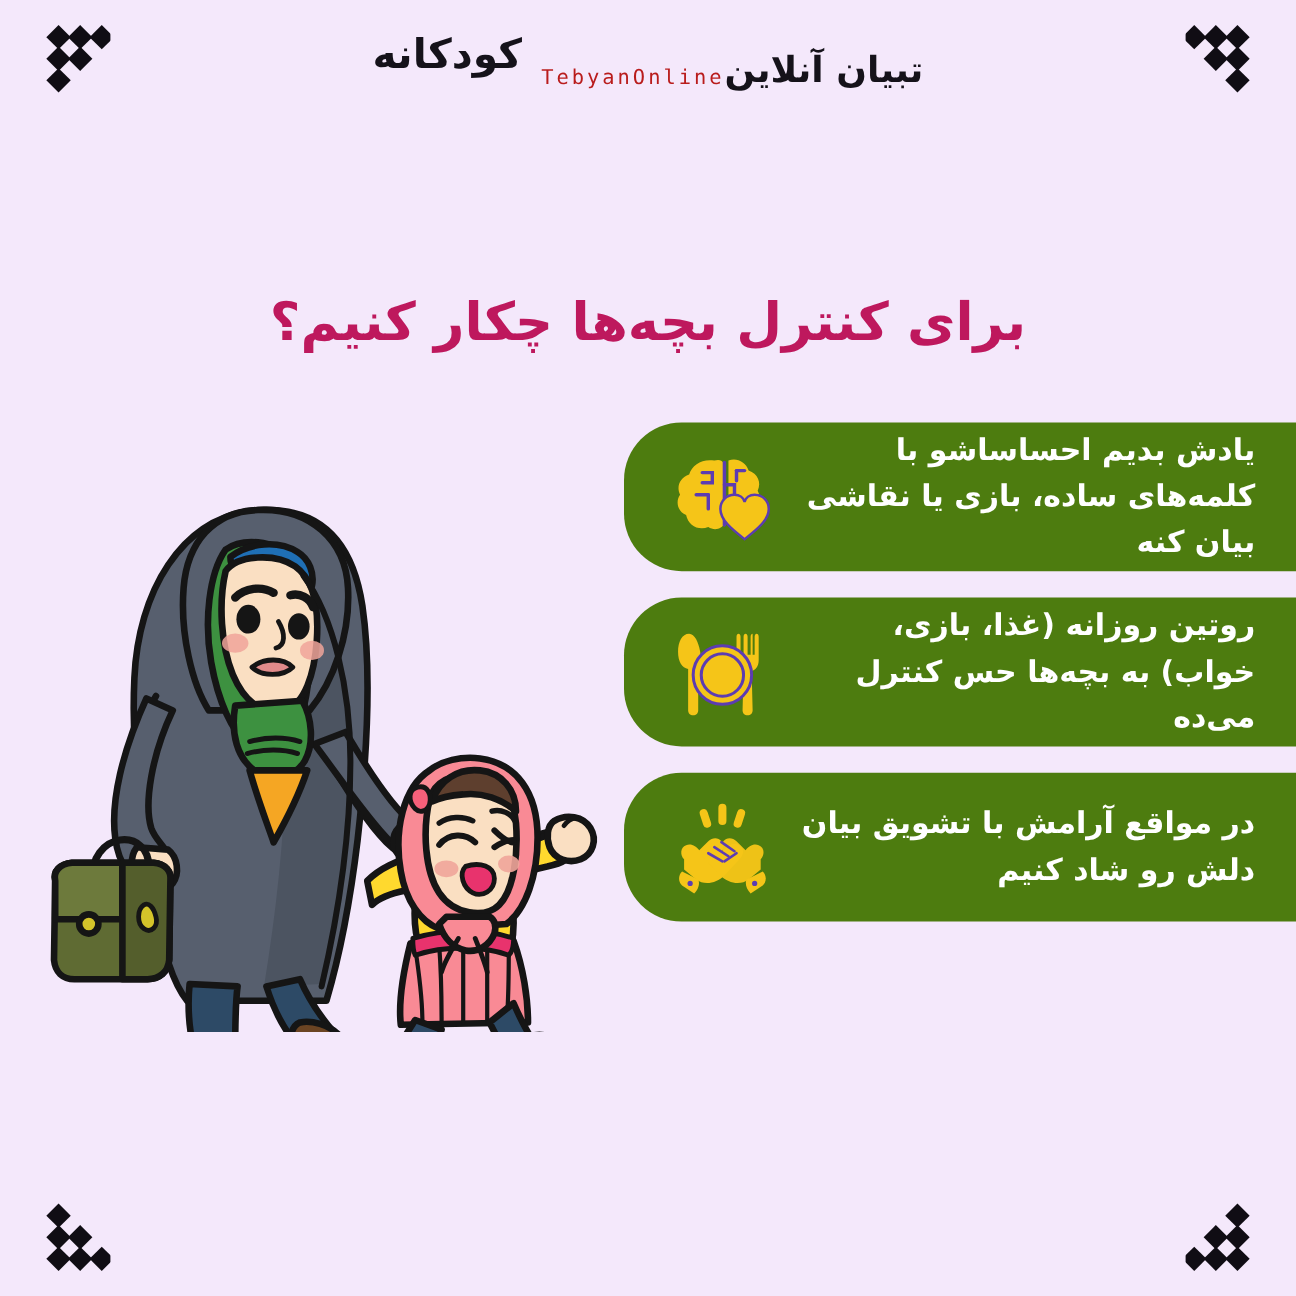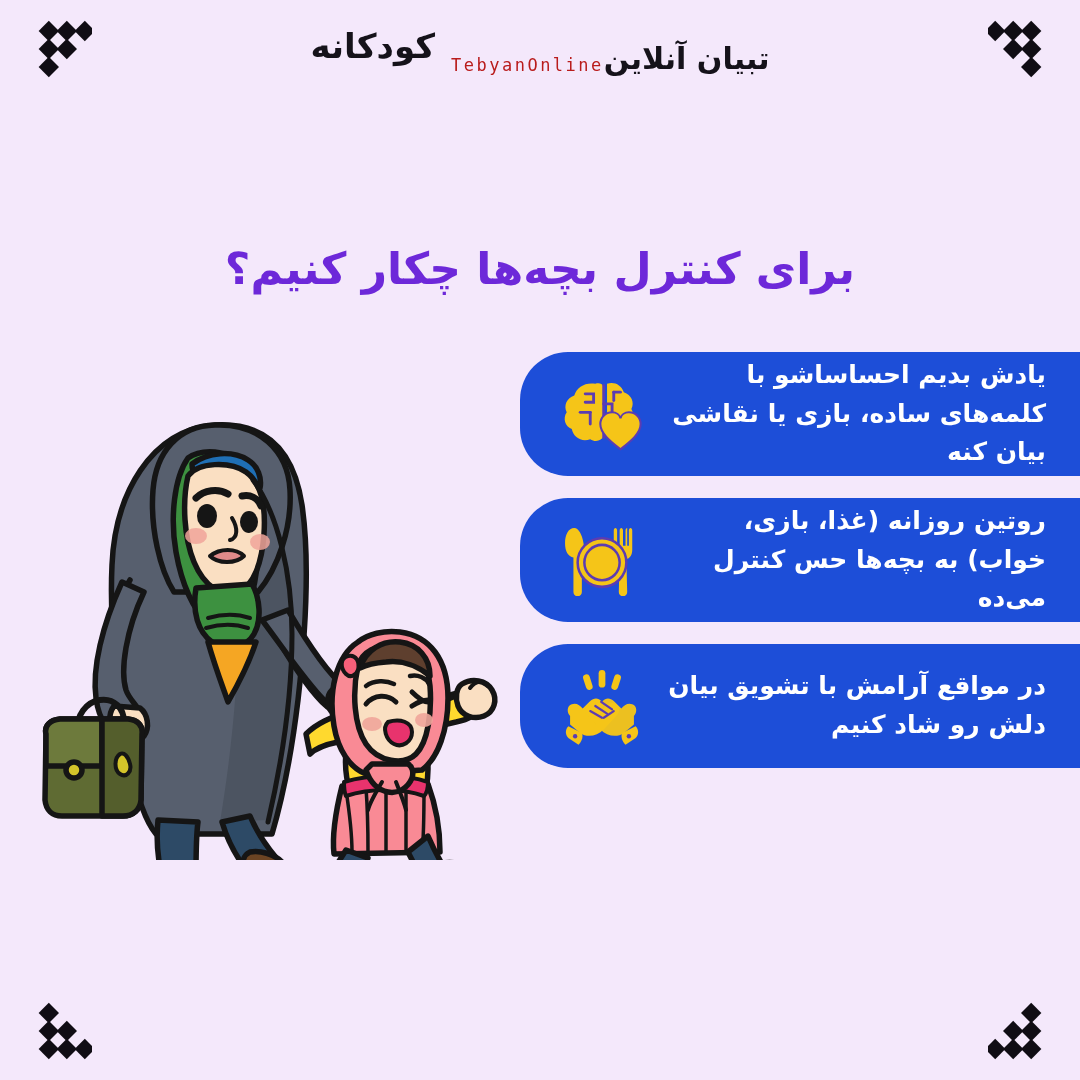--- a/index.html
+++ b/index.html
@@ -40,30 +40,30 @@
   }
   .logo-left {
     font-size:34px; font-weight:bold; color:#15121a;
     letter-spacing:-1px; white-space:nowrap; padding-bottom:8px;
   }
 
   
   .title {
     position:absolute; top:243px; left:0; width:1080px;
     text-align:center;
-    font-size:44px; font-weight:bold; color:#6d28d9;
+    font-size:44px; font-weight:bold; color:#be185d;
     letter-spacing:-0.5px;
     white-space:nowrap;
   }
 
   
   .cards { position:absolute; top:352px; left:520px; width:560px; }
   .card {
     position:relative;
-    background:#1d4ed8;
+    background:#4d7c0f;
     border-radius:48px 0 0 48px;
     height:124px;
     margin-bottom:22px;
     display:flex; align-items:center;
     padding:0 0 0 22px;
     direction:rtl;
   }
   .card-text {
     flex:1;
     color:#ffffff;

